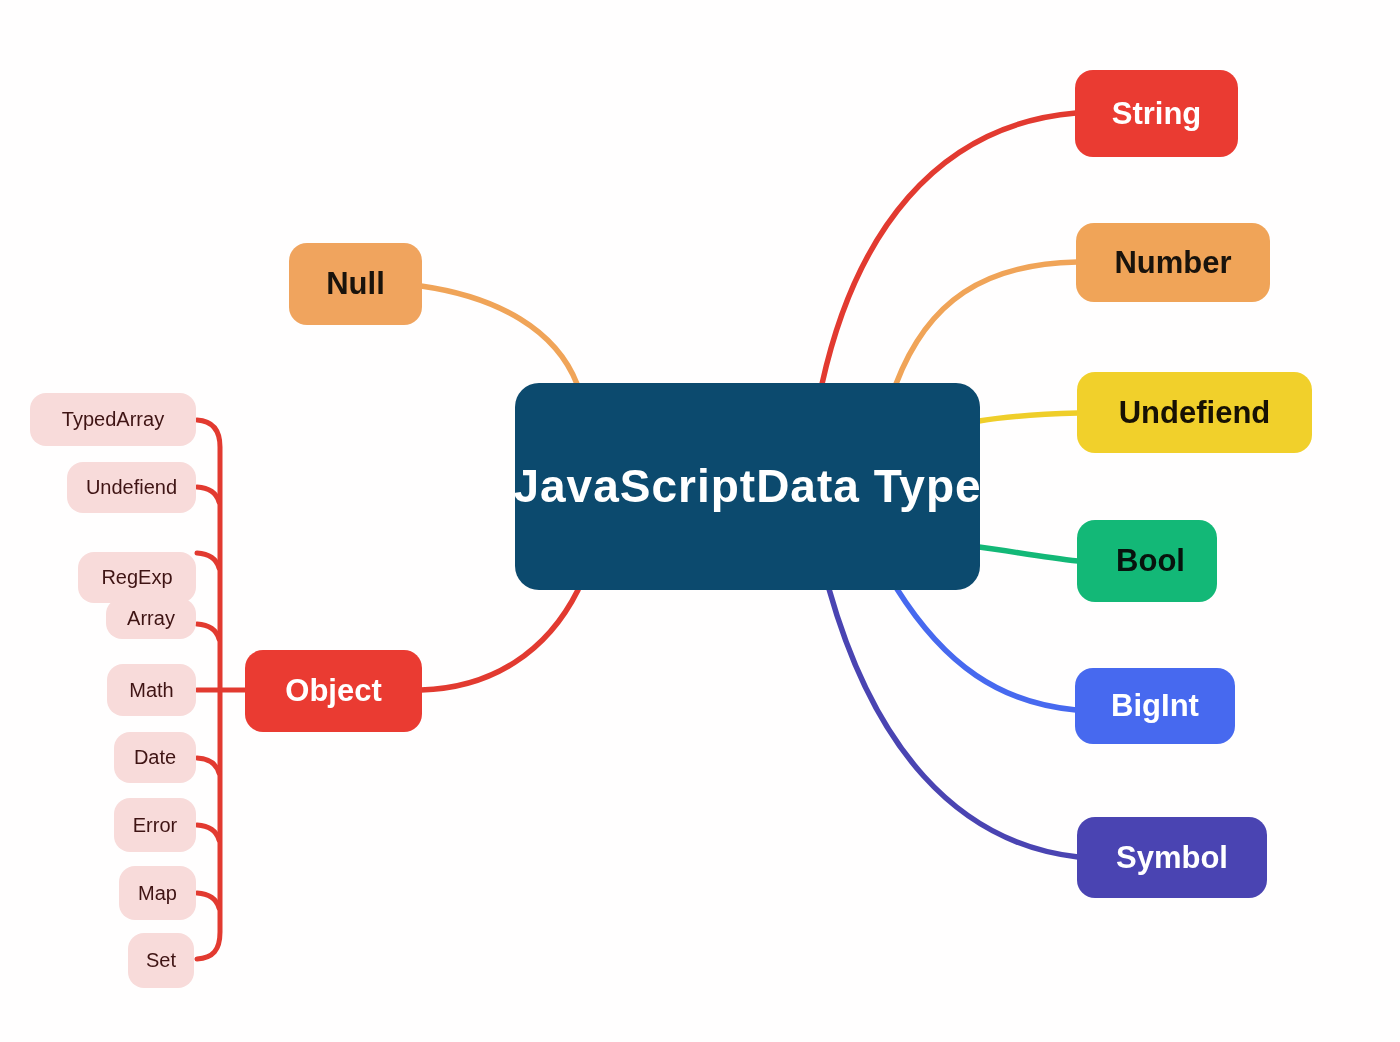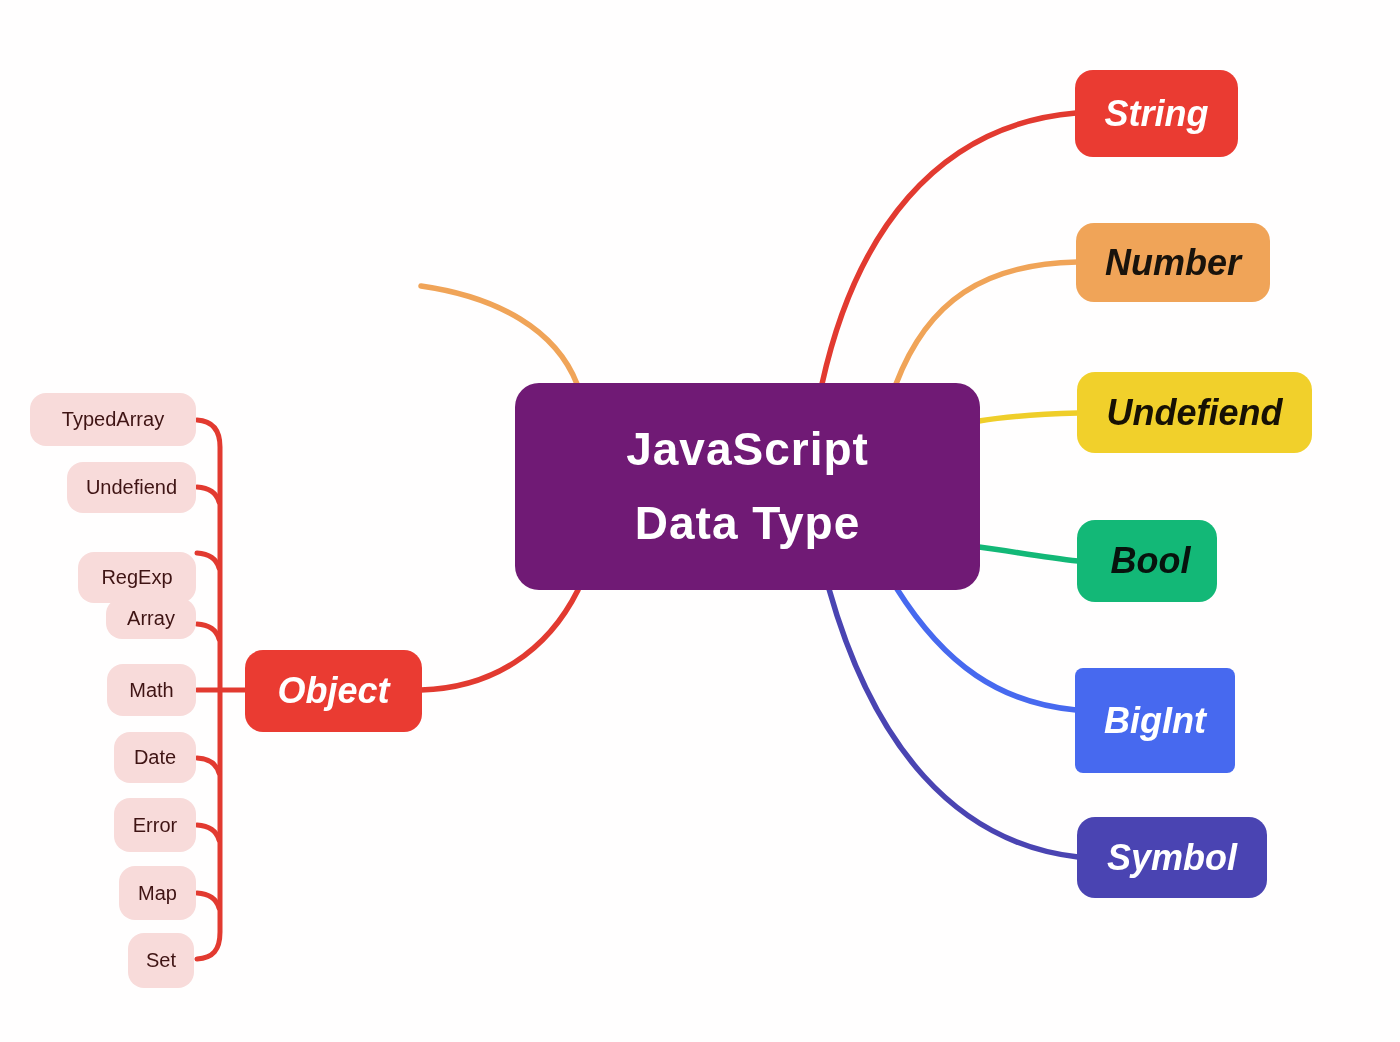--- a/index.html
+++ b/index.html
@@ -27,30 +27,30 @@
     display: flex;
     align-items: center;
     justify-content: center;
     box-sizing: border-box;
     z-index: 1;
     border-radius: 18px;
     font-weight: bold;
     white-space: nowrap;
   }
   .node-center {
-    background: #701a75;
+    background: #0c4a6e;
     color: #ffffff;
     border-radius: 24px;
-    flex-direction: column;
+    flex-direction: row;
     font-size: 46px;
     letter-spacing: 1px;
     line-height: 1.6;
   }
   .node-label { display: block; }
-  .rn { font-size: 36px; font-style: italic; }
+  .rn { font-size: 31px; }
   .bg-red    { background: #ea3b32; color: #ffffff; }
   .bg-orange { background: #f0a458; color: #19130c; }
   .bg-yellow { background: #f1d02b; color: #171104; }
   .bg-green  { background: #13b877; color: #07130d; }
   .bg-blue   { background: #4769ef; color: #ffffff; }
   .bg-indigo { background: #4a44b2; color: #ffffff; }
   .child {
     background: #f8dbda;
     color: #3f1414;
     font-weight: normal;
@@ -95,27 +95,30 @@
   </div>
   <div class="node rn bg-orange" style="left:1076px; top:223px; width:194px; height:79px;">
     <span>Number</span>
   </div>
   <div class="node rn bg-yellow" style="left:1077px; top:372px; width:235px; height:81px;">
     <span>Undefiend</span>
   </div>
   <div class="node rn bg-green" style="left:1077px; top:520px; width:140px; height:82px;padding-left:7px;">
     <span>Bool</span>
   </div>
-  <div class="node rn bg-blue" style="left:1075px; top:668px; width:160px; height:105px;border-radius:8px;">
+  <div class="node rn bg-blue" style="left:1075px; top:668px; width:160px; height:76px;">
     <span>BigInt</span>
   </div>
   <div class="node rn bg-indigo" style="left:1077px; top:817px; width:190px; height:81px;">
     <span>Symbol</span>
   </div>
 
+  <div class="node rn bg-orange" style="left:289px; top:243px; width:133px; height:82px; background:#f0a45e;">
+    <span>Null</span>
+  </div>
   <div class="node rn bg-red" style="left:245px; top:650px; width:177px; height:82px;">
     <span>Object</span>
   </div>
 
   <div class="node child" style="left:30px; top:393px; width:166px; height:53px;">
     <span>TypedArray</span>
   </div>
   <div class="node child" style="left:67px; top:462px; width:129px; height:51px;">
     <span>Undefiend</span>
   </div>

